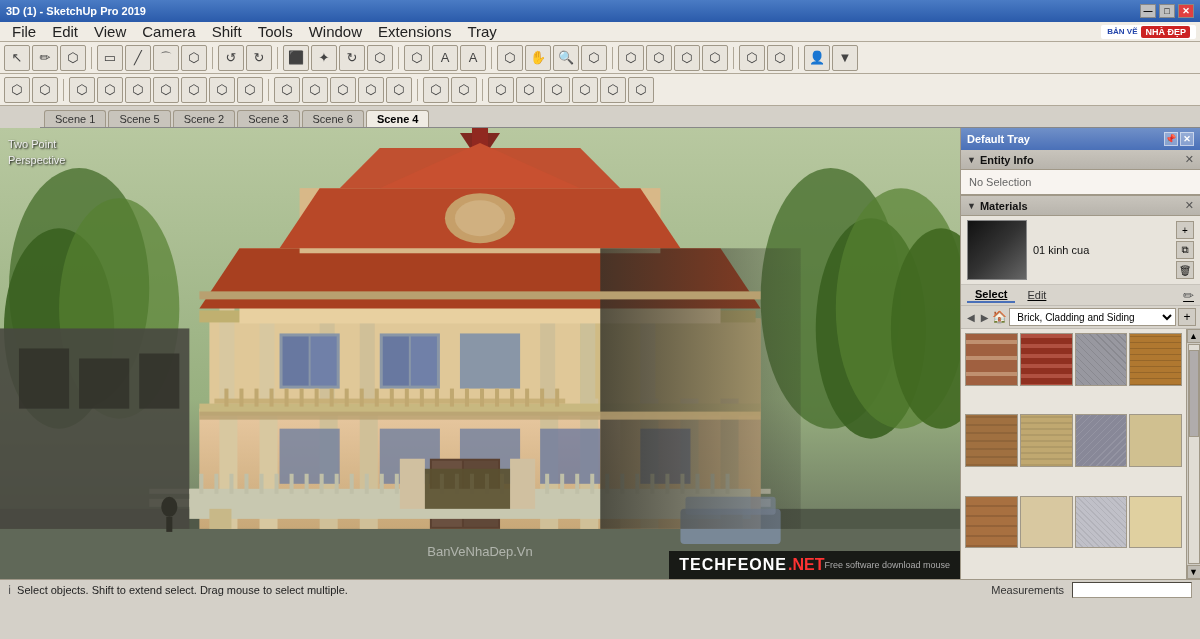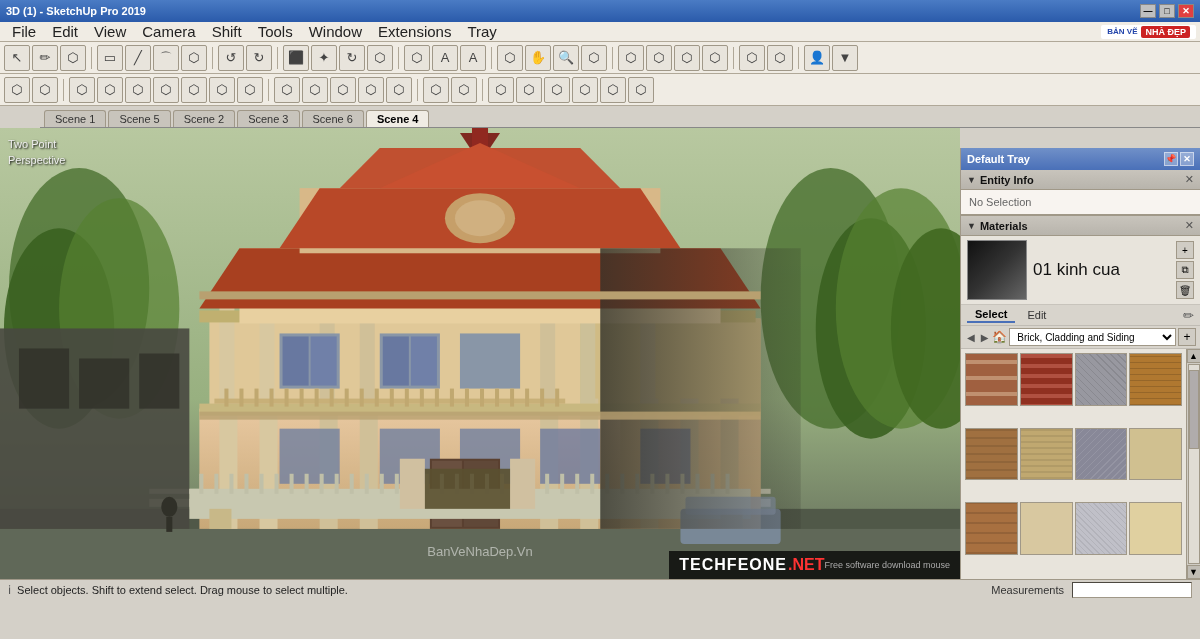--- a/index.html
+++ b/index.html
@@ -142,21 +142,20 @@
     }
 
     
     #right-panel {
       width: 240px;
       background: #d4d0c8;
       border-left: 1px solid #a09888;
       display: flex;
       flex-direction: column;
       overflow: hidden;
-      margin-top: 20px;
     }
 
     
     .tray-header {
       height: 22px;
       background: linear-gradient(to bottom, #7090c8, #4a70b8);
       display: flex;
       align-items: center;
       justify-content: space-between;
       padding: 0 6px;
@@ -234,21 +233,21 @@
       gap: 6px;
       border-bottom: 1px solid #c8c4bc;
     }
     .mat-preview-box {
       width: 60px; height: 60px;
       background: linear-gradient(135deg, #222 0%, #444 40%, #888 100%);
       border: 1px solid #888;
       flex-shrink: 0;
     }
     .mat-name {
-      font-size: 17px;
+      font-size: 11px;
       color: #111;
       flex: 1;
     }
     .mat-edit-icons {
       display: flex;
       flex-direction: column;
       gap: 2px;
     }
     .mat-icon-btn {
       width: 18px; height: 18px;
@@ -260,20 +259,21 @@
     }
 
     
     .mat-tabs-row {
       display: flex;
       align-items: center;
       padding: 2px 6px;
       background: #d8d4cc;
       gap: 4px;
       border-bottom: 1px solid #c0bcb4;
+      text-decoration: underline;
     }
     .mat-tab {
       padding: 1px 8px;
       font-size: 11px;
       color: #333;
       cursor: pointer;
     }
     .mat-tab.active {
       font-weight: bold;
       color: #000;

